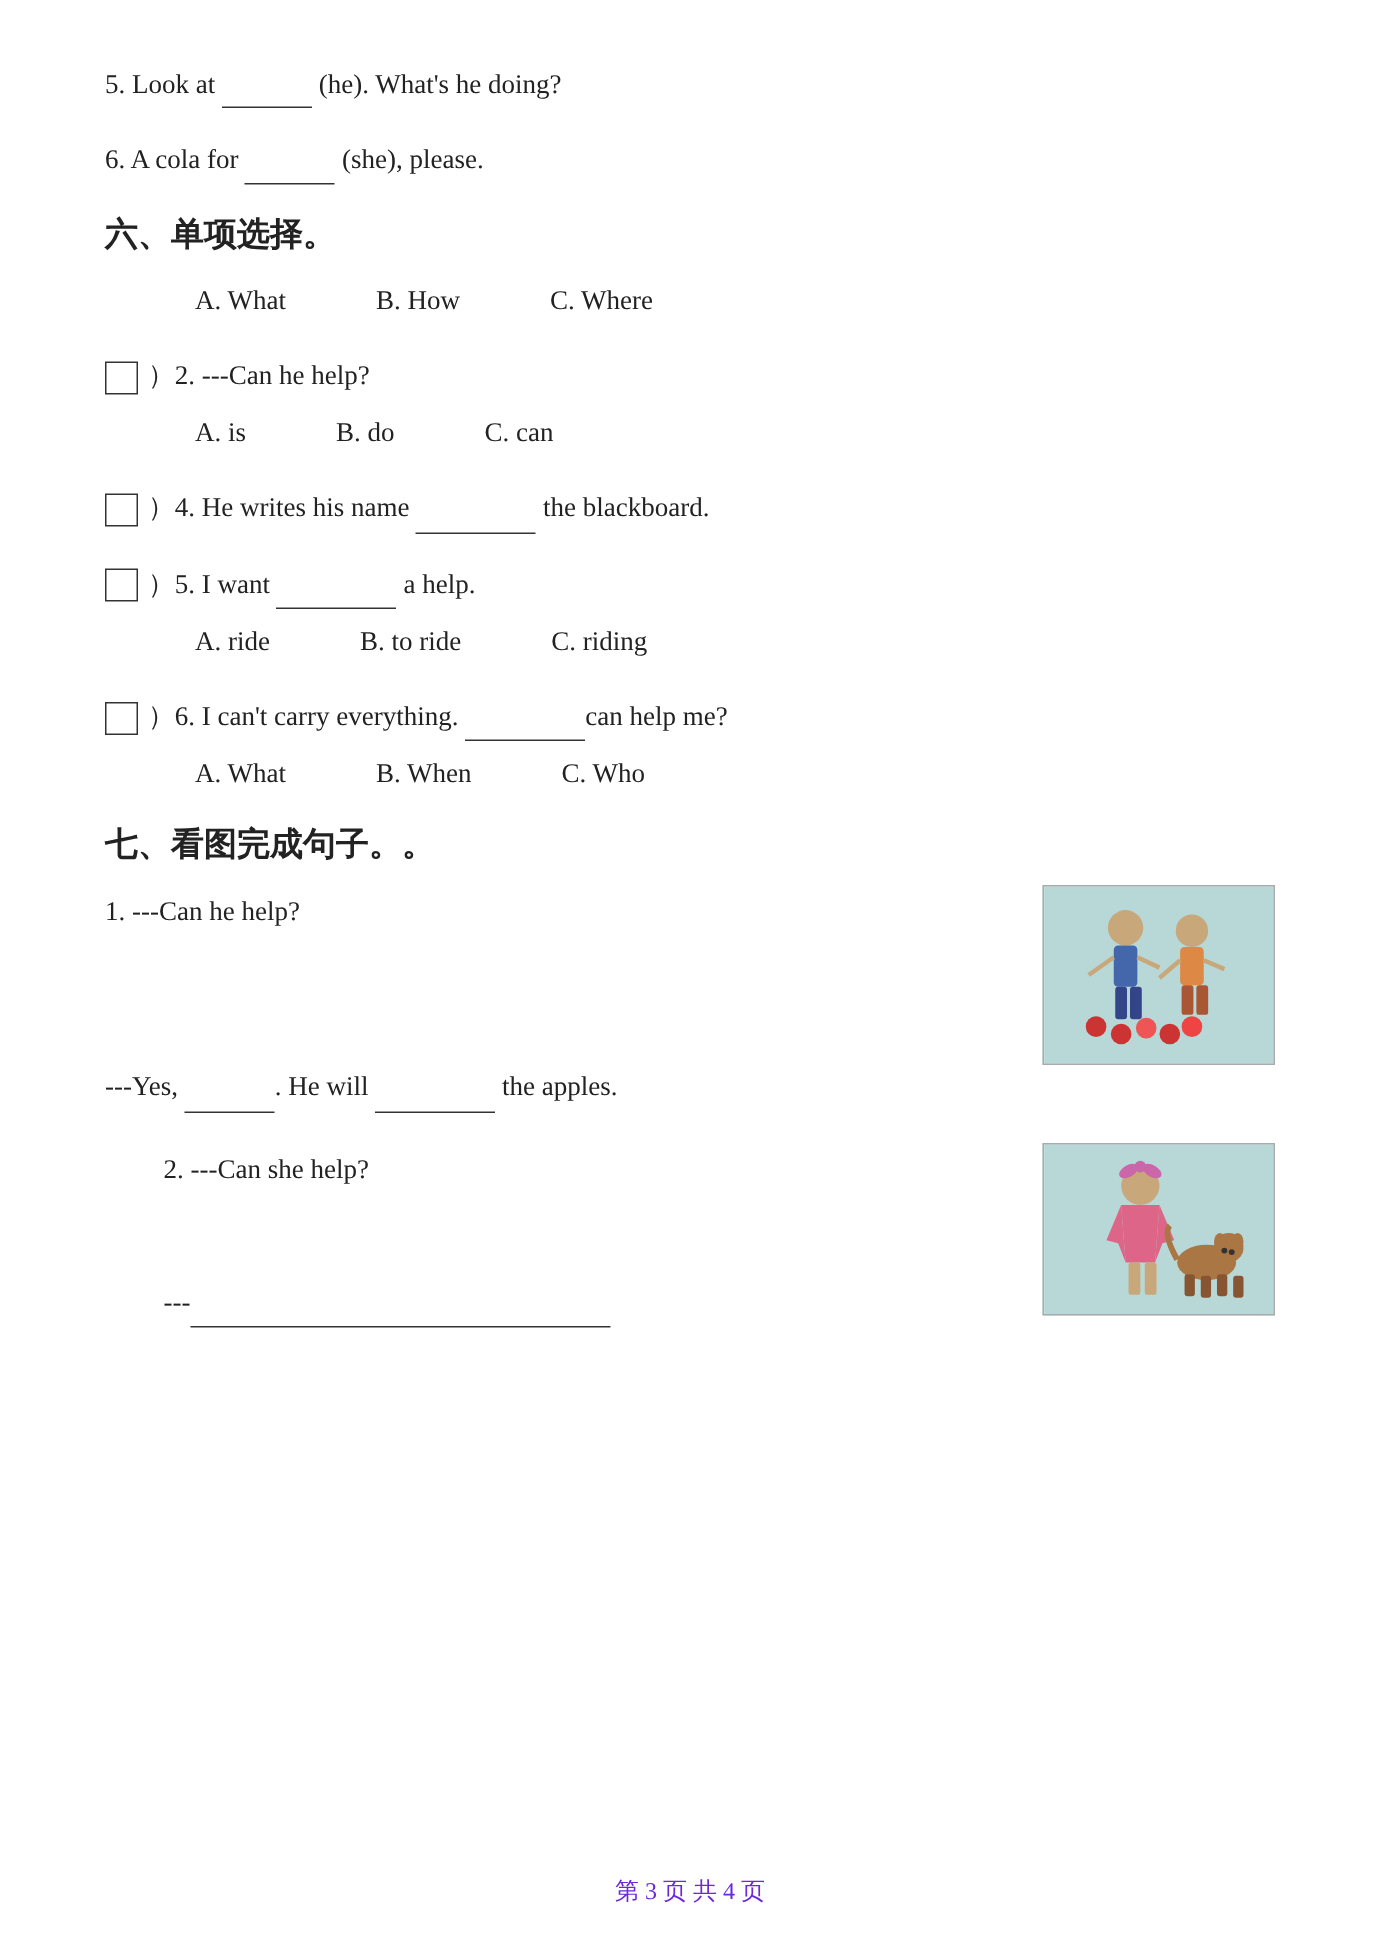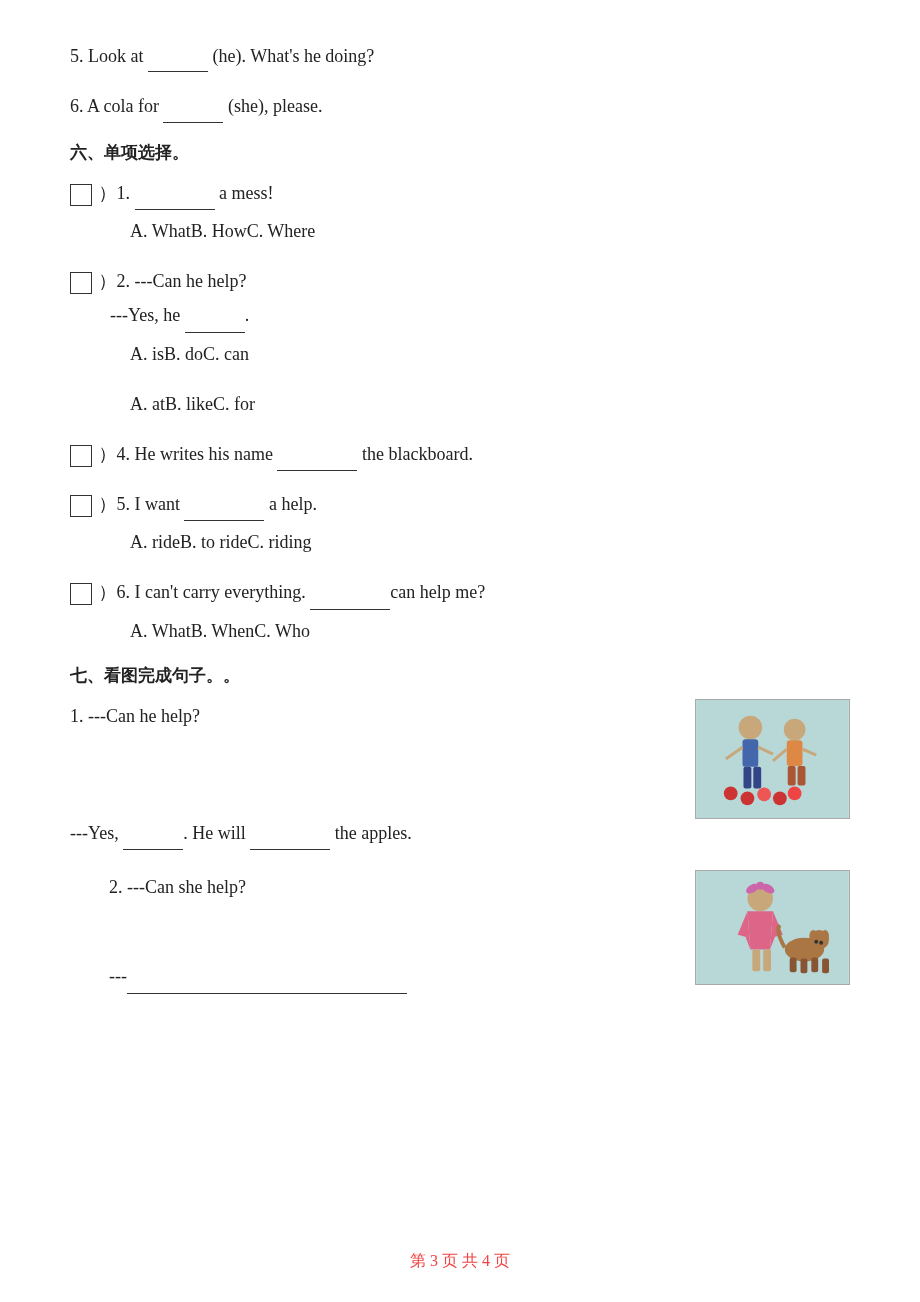--- a/index.html
+++ b/index.html
@@ -15,33 +15,34 @@
       width: 920px;
       min-height: 1302px;
       padding: 40px 70px 60px 70px;
       position: relative;
     }
     .line {
       margin-bottom: 18px;
       line-height: 1.8;
     }
     .section-title {
-      font-size: 17px;
+      font-size: 22px;
       font-weight: bold;
       margin-top: 10px;
       margin-bottom: 12px;
     }
     .question-block {
       margin-bottom: 16px;
     }
     .question-line {
       line-height: 1.9;
     }
     .options-line {
       display: flex;
+      gap: 60px;
       padding-left: 60px;
       margin-top: 4px;
       margin-bottom: 6px;
       line-height: 1.9;
     }
     .blank {
       display: inline-block;
       border-bottom: 1px solid #333;
       min-width: 80px;
       vertical-align: bottom;
@@ -86,21 +87,21 @@
     .sec7-text {
       padding-right: 85px;
     }
     .footer {
       position: absolute;
       bottom: 30px;
       left: 0;
       right: 0;
       text-align: center;
       font-size: 16px;
-      color: #ef4444;
+      color: #6d28d9;
     }
     .underline-line {
       border-bottom: 1px solid #333;
       display: inline-block;
       width: 280px;
       height: 22px;
       vertical-align: bottom;
     }
   </style>
 </head>
@@ -109,52 +110,40 @@
 <div class="line">
   <span>5. Look at </span><span class="blank blank-short"></span><span> (he). What's he doing?</span>
 </div>
 <div class="line">
   <span>6. A cola for </span><span class="blank blank-short"></span><span> (she), please.</span>
 </div>
 
 <div class="section-title">六、单项选择。</div>
 
 <div class="question-block">
-  <div class="question-line">
-    <span class="paren">&nbsp;</span>
-    <span> ）1. </span><span class="blank"></span><span> a mess!</span>
-  </div>
   <div class="options-line">
     <span>A. What</span>
     <span>B. How</span>
     <span>C. Where</span>
   </div>
 </div>
 
 <div class="question-block">
   <div class="question-line">
     <span class="paren">&nbsp;</span>
     <span> ）2. ---Can he help?</span>
   </div>
-  <div class="question-line" style="padding-left: 40px;">
-    ---Yes, he <span class="blank blank-short"></span>.
-  </div>
   <div class="options-line">
     <span>A. is</span>
     <span>B. do</span>
     <span>C. can</span>
   </div>
 </div>
 
 <div class="question-block">
-  <div class="options-line">
-    <span>A. at</span>
-    <span>B. like</span>
-    <span>C. for</span>
-  </div>
 </div>
 
 <div class="question-block">
   <div class="question-line">
     <span class="paren">&nbsp;</span>
     <span> ）4. He writes his name </span><span class="blank"></span><span> the blackboard.</span>
   </div>
 </div>
 
 <div class="question-block">

